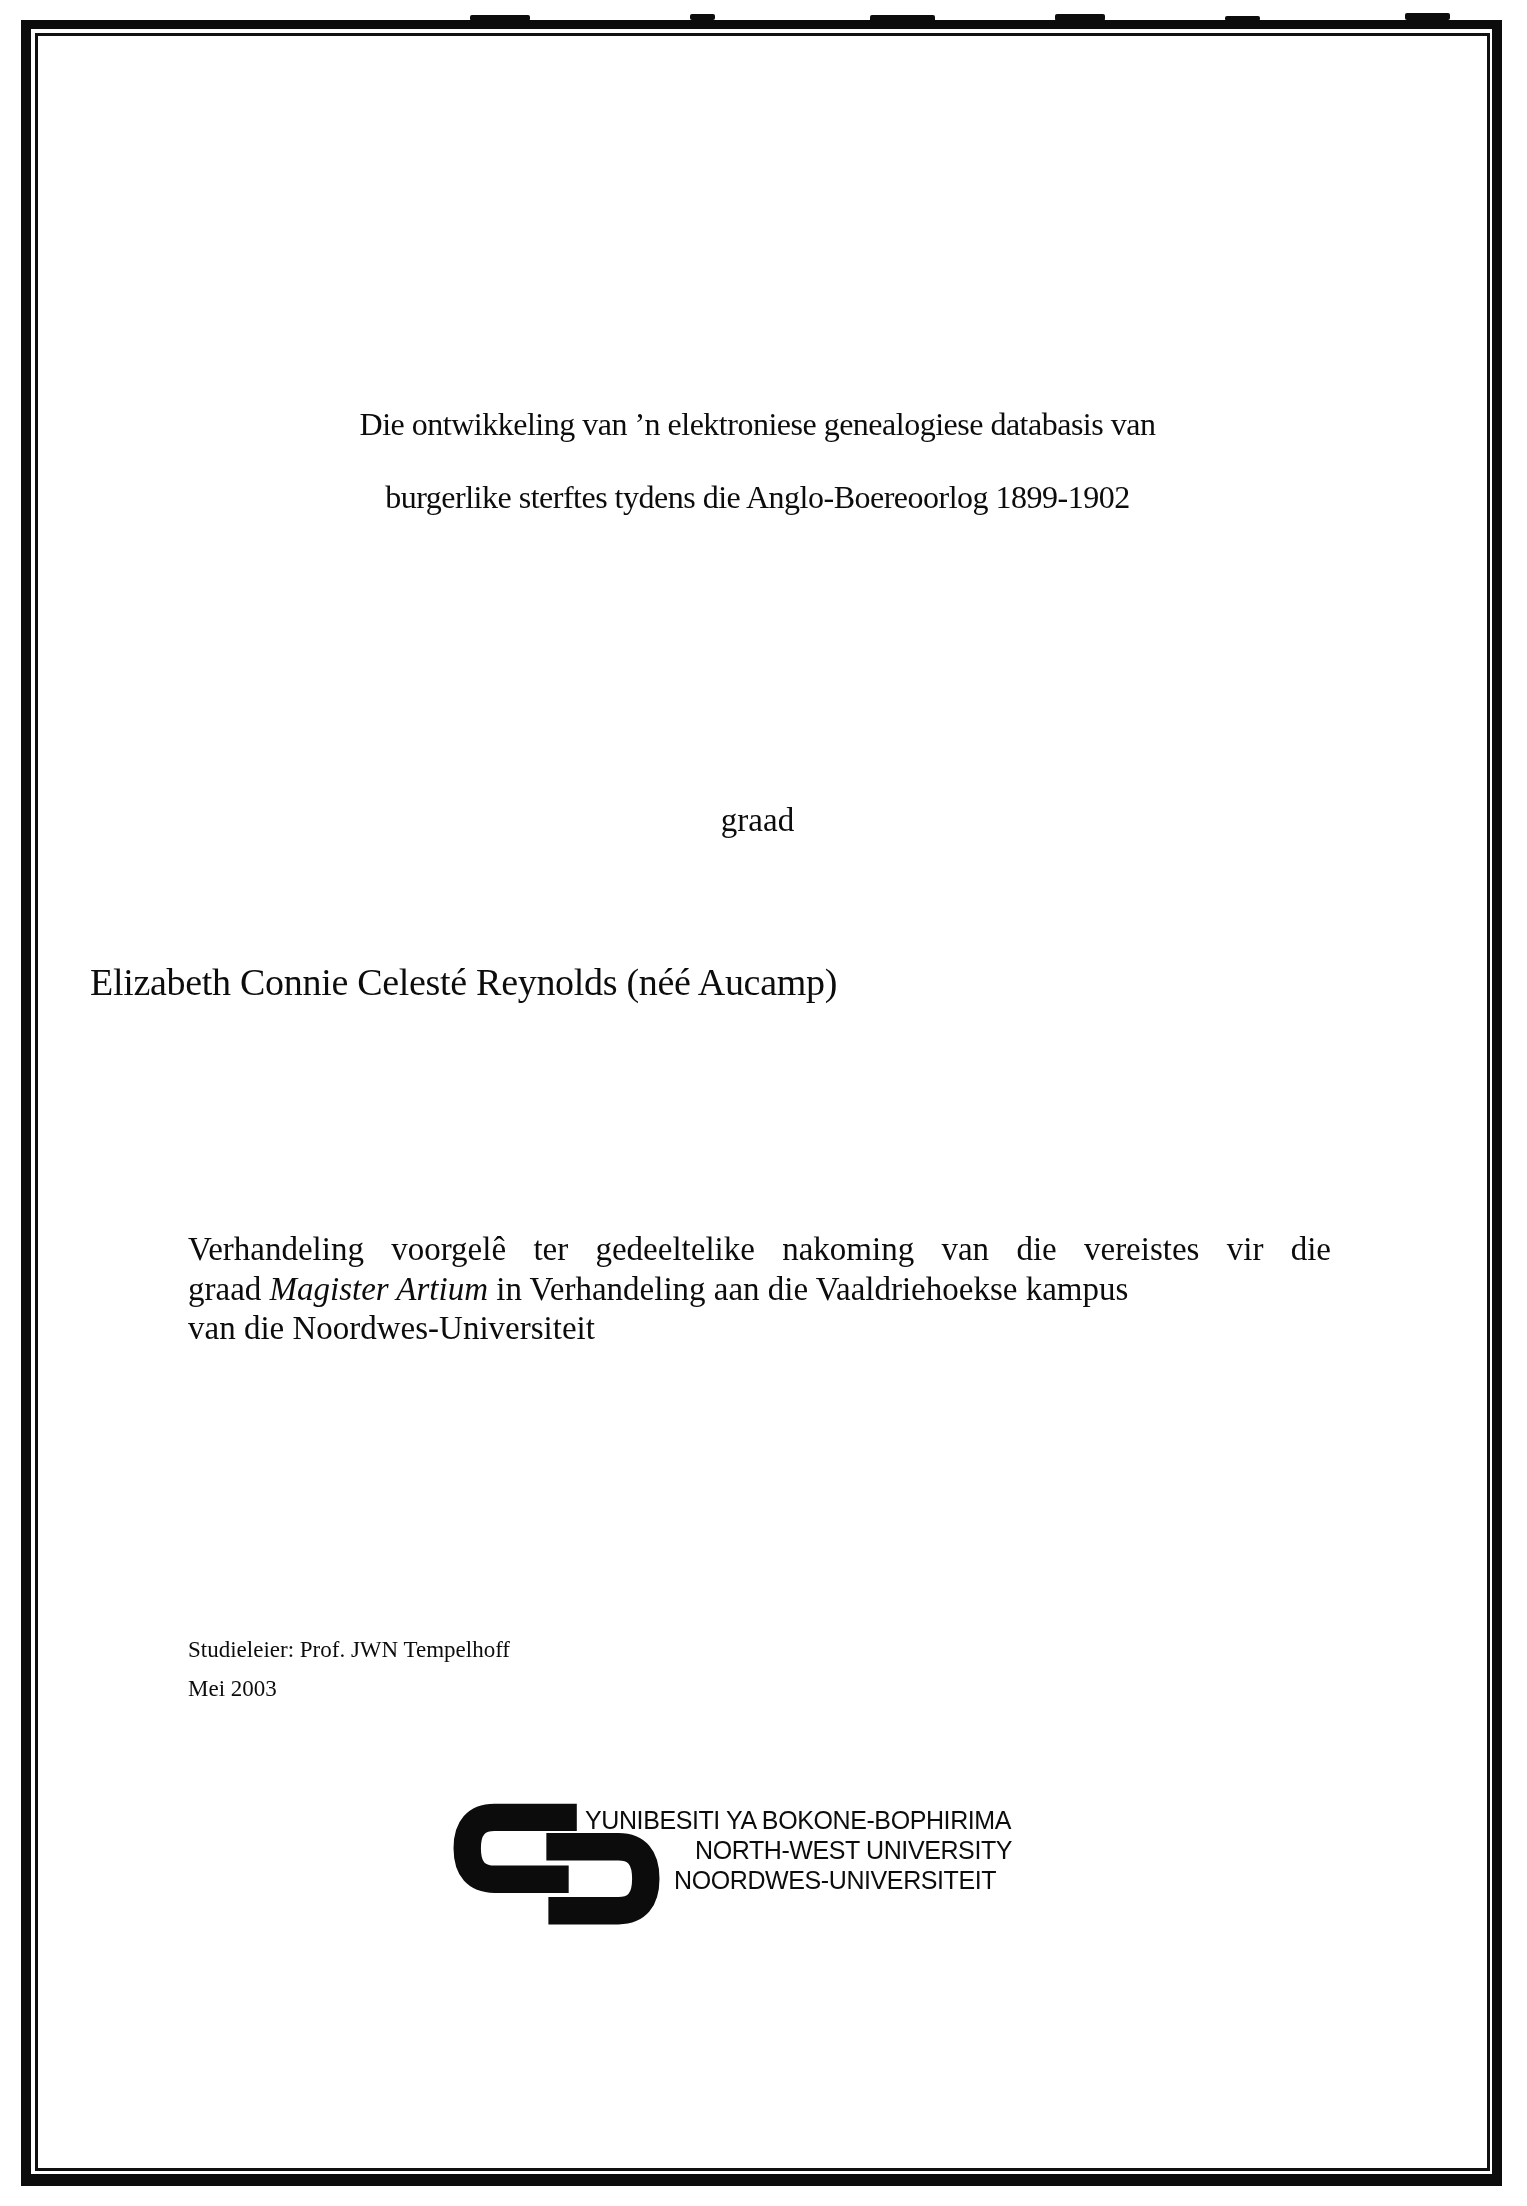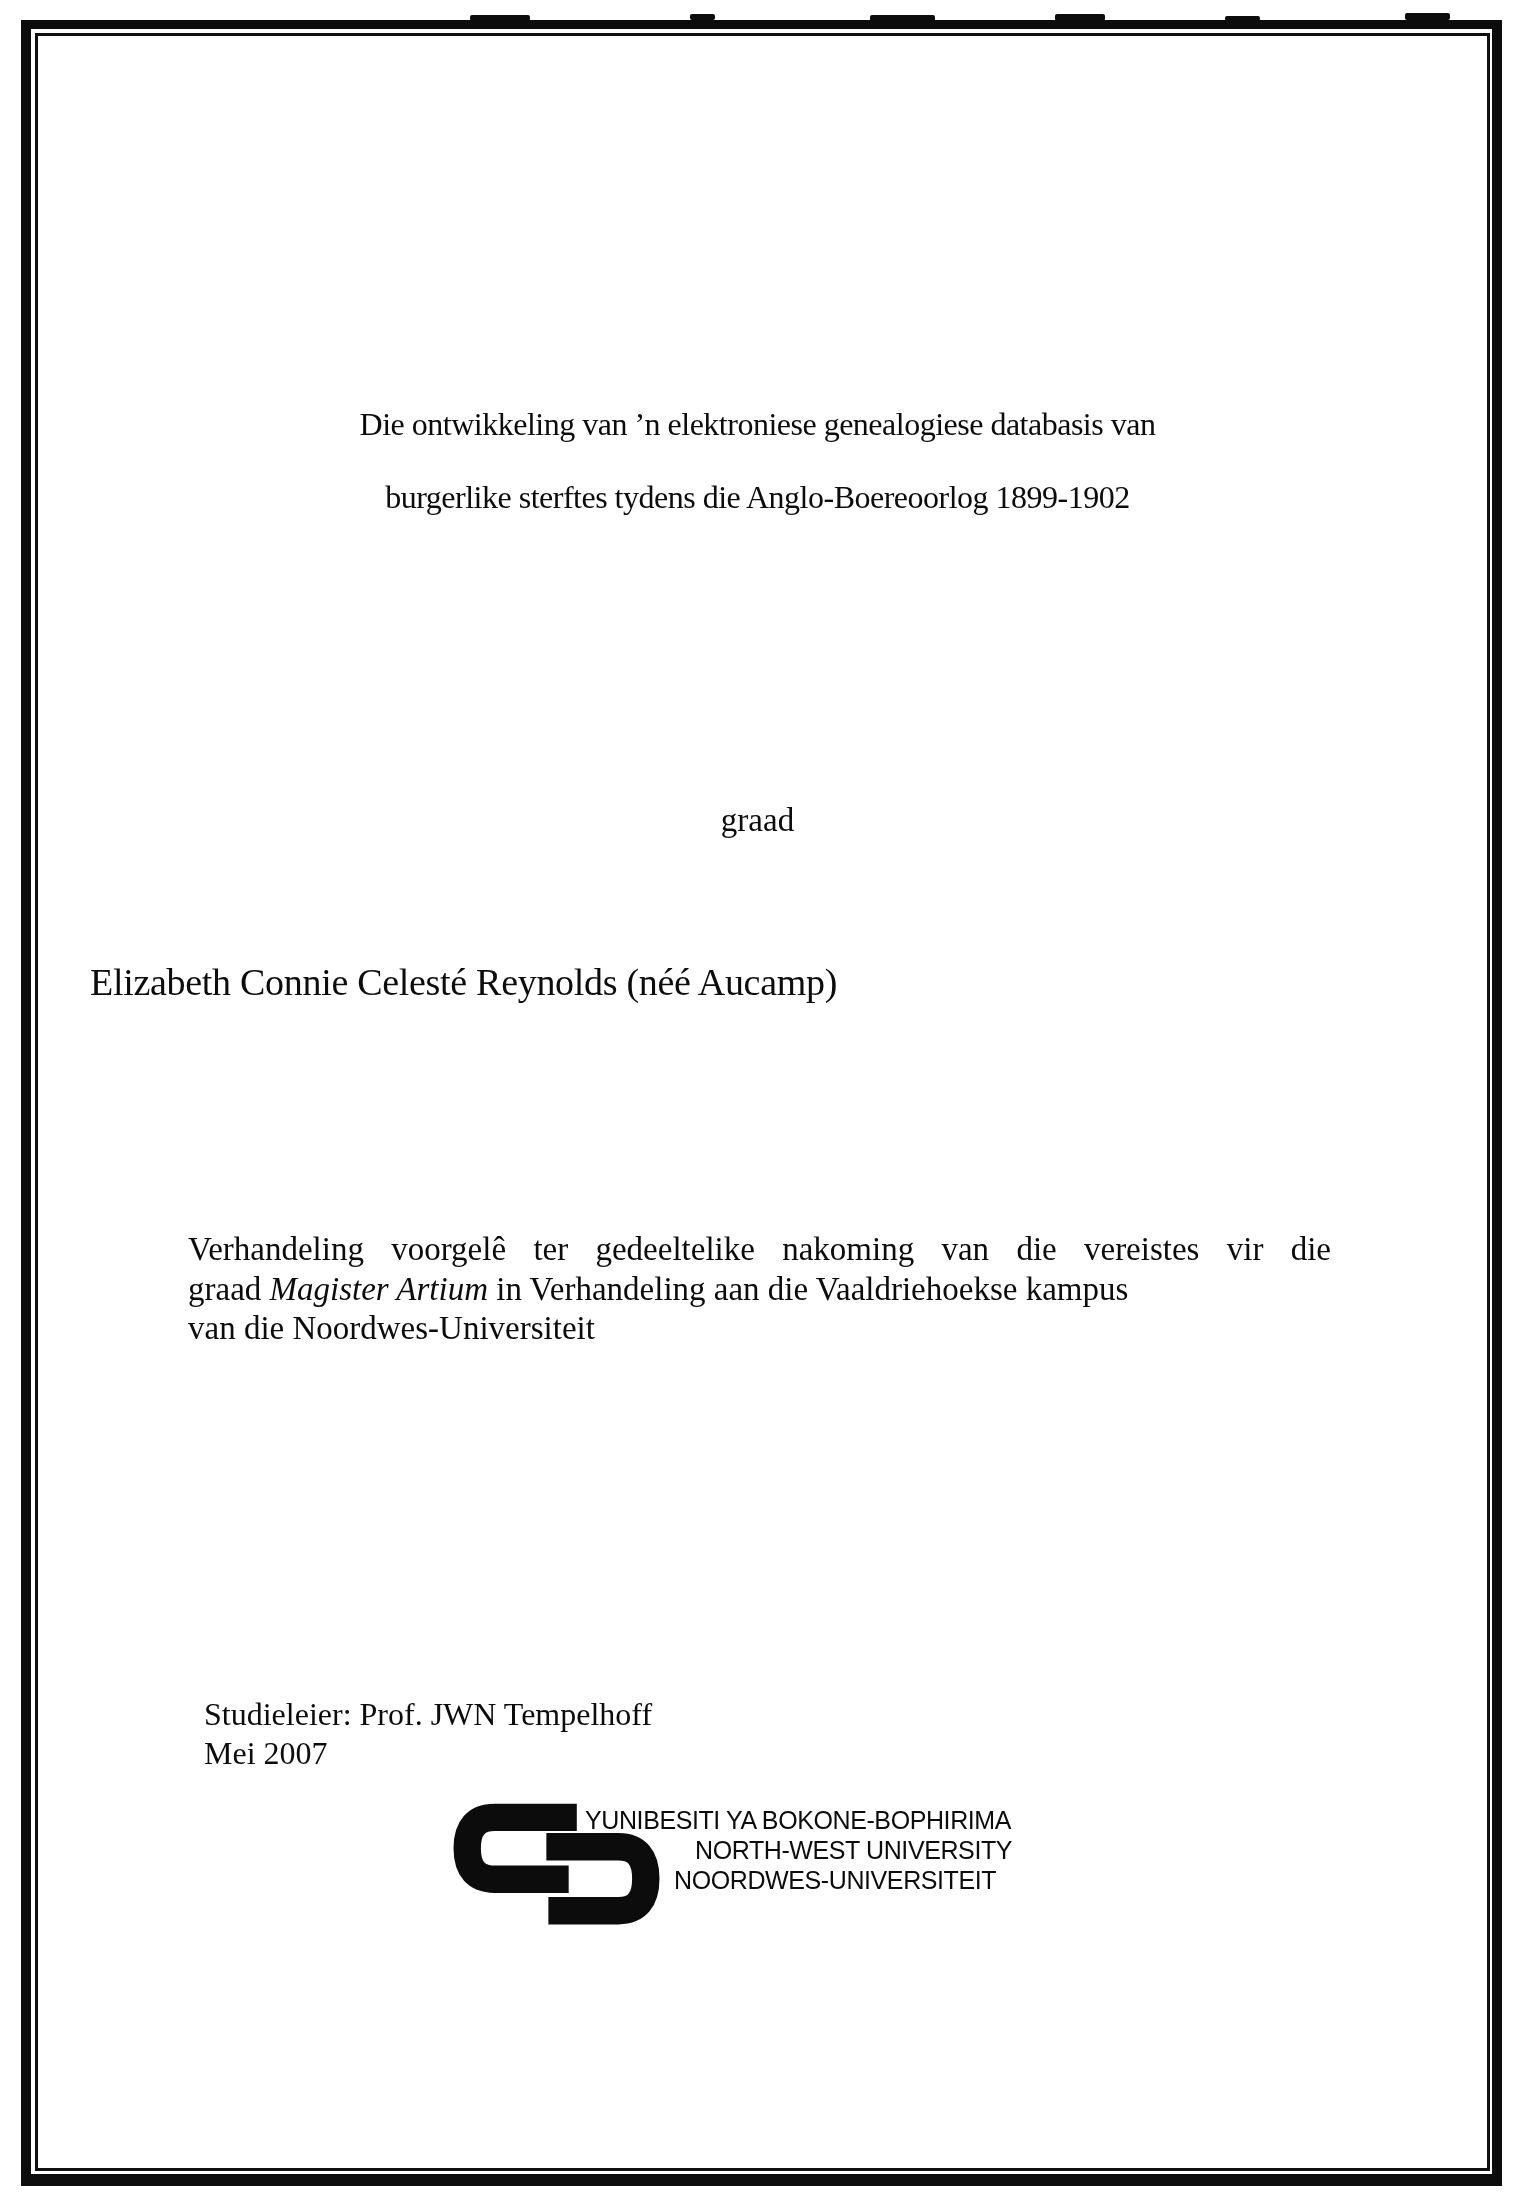--- a/index.html
+++ b/index.html
@@ -55,24 +55,23 @@
     left: 188px; top: 1230px; width: 1143px;
     font-size: 33px;
     line-height: 39.5px;
   }
   .statement .justified {
     text-align: justify;
     text-align-last: justify;
   }
   .statement .italic { font-style: italic; }
   .supervisor-block {
-    left: 188px; top: 1695px;
-    font-size: 32px;
+    left: 188px; top: 1631px;
+    font-size: 23px;
     line-height: 38.5px;
-    margin-left: 16px;
   }
   .logo-mark {
     left: 452px; top: 1800px;
     width: 208px; height: 127px;
   }
   .logo-text {
     left: 585px; top: 1805px;
     font-family: "Liberation Sans", sans-serif;
     font-size: 25px;
     line-height: 30px;
@@ -105,21 +104,21 @@
 <div class="abs author ink">Elizabeth Connie Celesté Reynolds (néé Aucamp)</div>
 
 <div class="abs statement ink">
   <div class="justified">Verhandeling voorgelê ter gedeeltelike nakoming van die vereistes vir die</div>
   <div><span>graad </span><span class="italic">Magister Artium</span><span> in Verhandeling aan die Vaaldriehoekse kampus</span></div>
   <div>van die Noordwes-Universiteit</div>
 </div>
 
 <div class="abs supervisor-block ink">
   <div>Studieleier: Prof. JWN Tempelhoff</div>
-  <div>Mei 2007</div>
+  <div>Mei 2003</div>
 </div>
 
 <svg class="abs logo-mark" viewBox="0 0 205 125" aria-hidden="true">
   <path d="M 123 17 H 42 Q 15 17 15 47.5 Q 15 78 42 78 H 115" fill="none" stroke="#0c0c0c" stroke-width="27"></path>
   <path d="M 93 46 H 164 Q 191 46 191 77.5 Q 191 109 164 109 H 95" fill="none" stroke="#0c0c0c" stroke-width="27"></path>
 </svg>
 <div class="abs logo-text ink">
   <div class="l1">YUNIBESITI YA BOKONE-BOPHIRIMA</div>
   <div class="l2">NORTH-WEST UNIVERSITY</div>
   <div class="l3">NOORDWES-UNIVERSITEIT</div>

